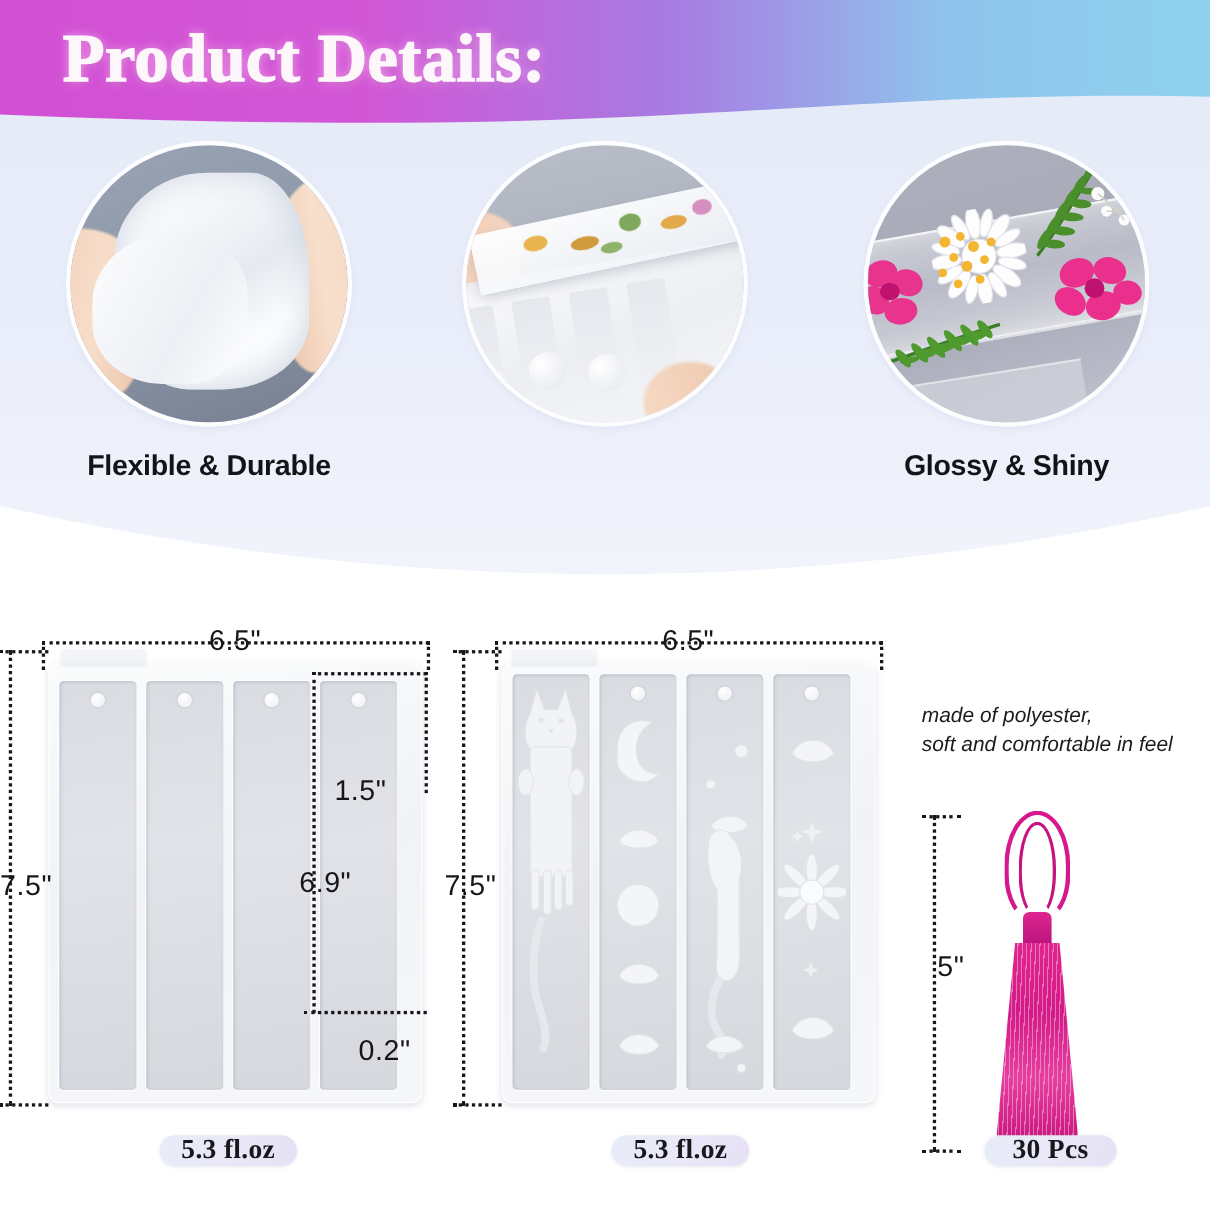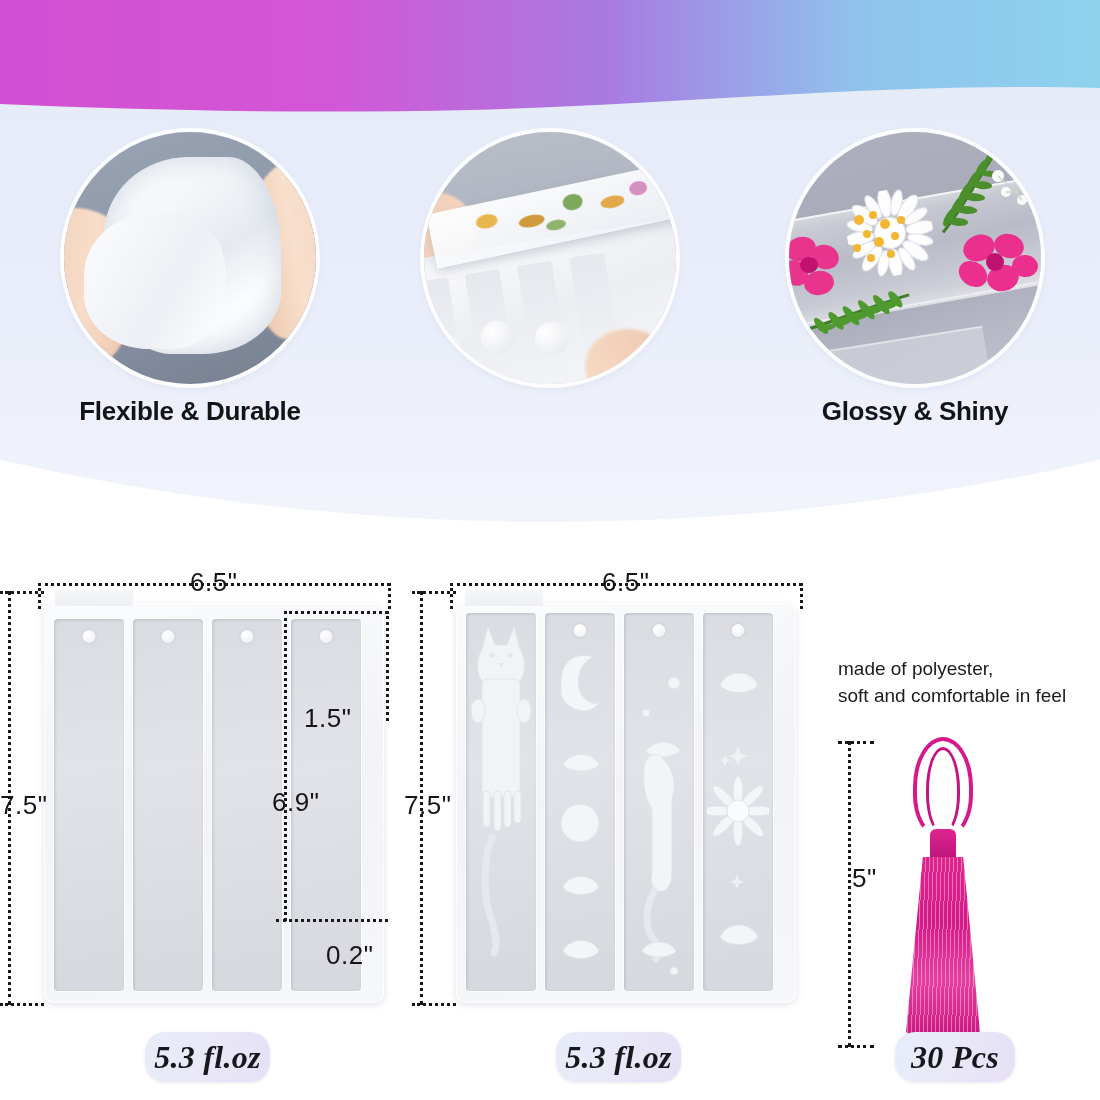--- a/index.html
+++ b/index.html
@@ -39,21 +39,21 @@
 
   .circle {
     position:relative;
     width:252px; height:252px;
     margin:0 auto;
     border-radius:50%;
     overflow:hidden;
     box-shadow:0 0 0 4px rgba(255,255,255,.92), 0 3px 10px rgba(120,130,170,.20);
   }
   .feature-label {
-    margin-top:12px;
+    margin-top:24px;
     font-size:26px;
     font-weight:bold;
     color:#141418;
     letter-spacing:-0.3px;
     white-space:nowrap;
   }
 
   
   .ph1 { position:absolute; inset:0; background:linear-gradient(160deg,#9aa4b4 0%,#8c97a9 45%,#767f90 100%); }
   .ph1 .sheet {
@@ -221,31 +221,30 @@
     top:120px; width:84px; height:182px;
     background:
       repeating-linear-gradient(92deg, rgba(255,255,255,.38) 0 1px, rgba(0,0,0,0) 1px 4px),
       linear-gradient(180deg,#e0258f 0%,#d41a88 35%,#e63fa0 68%,#c9157e 100%);
     clip-path:polygon(26% 0%, 74% 0%, 94% 96%, 86% 100%, 14% 100%, 6% 96%);
   }
 
   
   .badge {
     position:absolute;
-    height:50px;
+    height:28px;
     border-radius:20px;
     background:linear-gradient(100deg,#e7ecf8 0%,#e9e8f7 50%,#e7e0f6 100%);
     display:flex; align-items:center; justify-content:center;
     font-family:"Liberation Serif", serif;
     font-weight:bold;
-    font-size:32px;
+    font-size:25px;
     color:#17171c;
     letter-spacing:0.3px;
     box-shadow:0 1px 3px rgba(160,165,190,.25);
-    font-style:italic;
   }
 </style>
 </head>
 <body>
 
 <div id="stage">
 
   <div class="features-panel">
     <svg class="features-svg" width="1100" height="460" viewBox="0 0 1100 460">
       <defs>
@@ -427,20 +426,21 @@
         <linearGradient id="hdr" x1="0" y1="0" x2="1" y2="0">
           <stop offset="0" stop-color="#d24fd4"></stop>
           <stop offset="0.30" stop-color="#d257d6"></stop>
           <stop offset="0.55" stop-color="#a87ae2"></stop>
           <stop offset="0.78" stop-color="#8fc3ec"></stop>
           <stop offset="1" stop-color="#8ed2ee"></stop>
         </linearGradient>
       </defs>
       <path d="M0,0 L1100,0 L1100,88 C880,82 700,104 470,110 C300,114 140,110 0,104 Z" fill="url(#hdr)"></path>
     </svg>
+    <div class="header-title">Product Details:</div>
   </div>
 
   <div class="dim-section">
 
     <div class="mold" style="left:44px;top:58px;width:340px;height:400px;">
       <div class="mold-body"></div>
       <div class="mold-tab" style="left:10px;top:-14px;width:80px;height:18px;"></div>
 
       <div class="cavity" style="left:10px;top:16px;width:70px;height:372px;">
         <div class="peg"></div>
@@ -565,21 +565,21 @@
     <div class="dg h" style="left:450px;top:38px;width:352px;"></div>
     <div class="dg v" style="left:450px;top:38px;height:26px;"></div>
     <div class="dg v" style="left:800px;top:38px;height:26px;"></div>
     <span class="dim-label" style="left:602px;top:22px;">6.5"</span>
 
     <div class="dg v" style="left:420px;top:46px;height:414px;"></div>
     <div class="dg h" style="left:412px;top:46px;width:44px;"></div>
     <div class="dg h" style="left:412px;top:458px;width:44px;"></div>
     <span class="dim-label" style="left:404px;top:245px;">7.5"</span>
 
-    <div class="tassel-note" style="left:838px;top:111px;">made of polyester,
+    <div class="tassel-note" style="left:838px;top:93px;font-style:italic;">made of polyester,
 soft and comfortable in feel</div>
 
     <div class="tassel" style="left:888px;top:192px;width:110px;height:312px;">
       <div class="loop"></div>
       <div class="loop-in"></div>
       <div class="knot"></div>
       <div class="skirt"></div>
     </div>
 
     <div class="dg v" style="left:848px;top:196px;height:306px;"></div>

